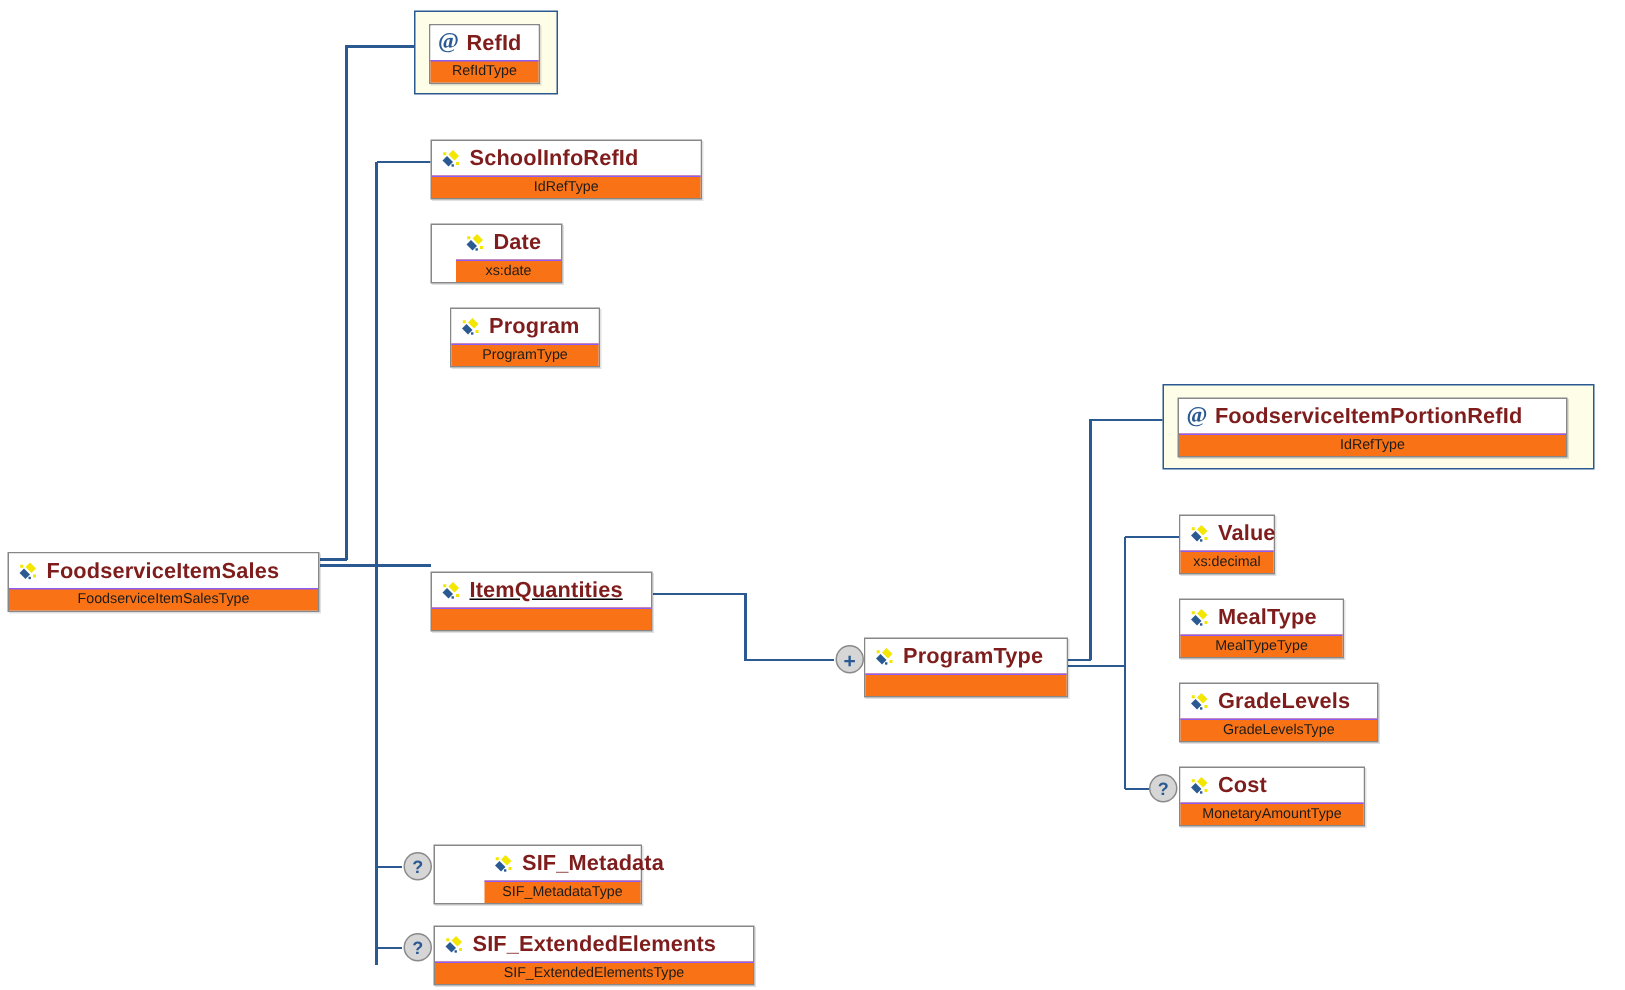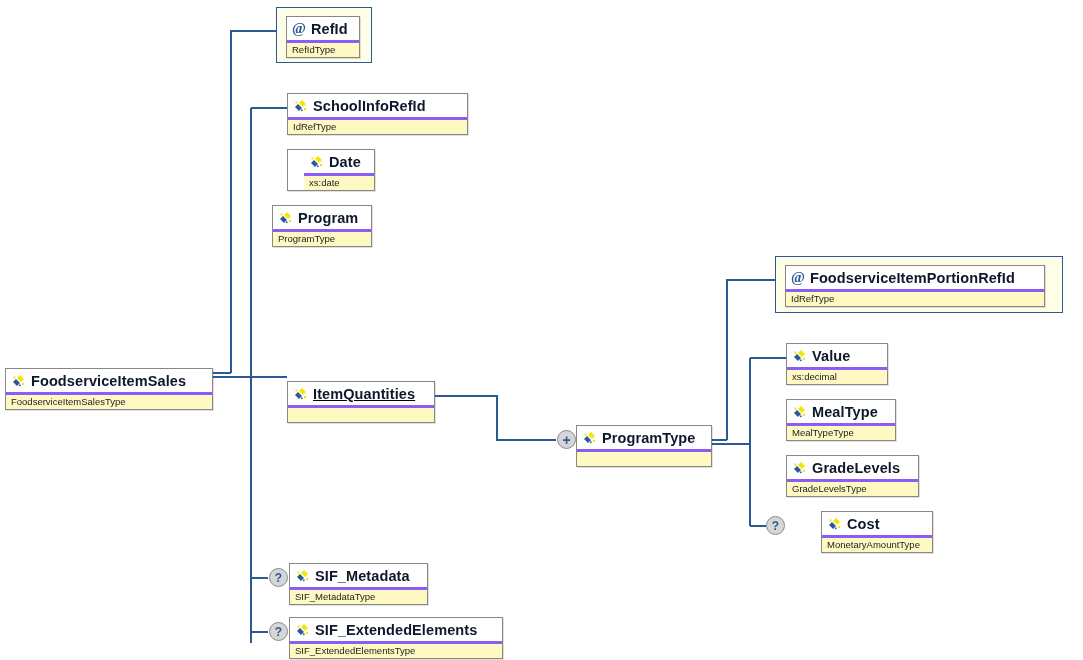--- a/index.html
+++ b/index.html
@@ -33,31 +33,32 @@
     display:flex;
     align-items:center;
     height:23px;
     padding:0 7px 0 5px;
     background:#ffffff;
     white-space:nowrap;
   }
   .node .name{
     font-size:14.5px;
     font-weight:bold;
-    color:#0f172a;
+    color:#7f1d1d;
     letter-spacing:.1px;
   }
   .node .typebar{
     height:14px;
-    background:#fef9c3;
-    border-top:3px solid #8b5cf6;
+    background:#f97316;
+    border-top:1px solid #8b5cf6;
     display:flex;
     align-items:center;
     padding:0 5px;
     white-space:nowrap;
+    justify-content:center;
   }
   .node .typetext{
     font-size:9.5px;
     color:#1c1c1c;
     line-height:1;
   }
   
   .attr-wrap{
     position:absolute;
     box-sizing:border-box;
@@ -185,21 +186,21 @@
           </g>
         </svg>
       </span>
       <span class="name">Date</span>
     </div>
     <div class="typebar">
       <span class="typetext">xs:date</span>
     </div>
   </div>
 
-  <div class="node" style="left:272px;top:205px;width:100px;">
+  <div class="node" style="left:300px;top:205px;width:100px;">
     <div class="title">
       <span class="ico">
         <svg width="16" height="16" viewBox="0 0 16 16">
           <g stroke="none">
             <polygon points="2,9 5,6 9,10 6,13" fill="#2b5a93"></polygon>
             <polygon points="6,5 9,2 13,6 10,9" fill="#f3e600"></polygon>
             <rect x="2.5" y="3.5" width="2" height="2" fill="#f3e600"></rect>
             <rect x="11" y="10" width="2" height="2" fill="#f3e600"></rect>
             <rect x="8" y="11.5" width="1.6" height="1.6" fill="#2b5a93"></rect>
           </g>
@@ -280,21 +281,21 @@
       <div class="title">
         <span class="at-ico">@</span>
         <span class="name">FoodserviceItemPortionRefId</span>
       </div>
       <div class="typebar">
         <span class="typetext">IdRefType</span>
       </div>
     </div>
   </div>
 
-  <div class="node" style="left:786px;top:343px;width:102px;">
+  <div class="node" style="left:786px;top:343px;width:64px;">
     <div class="title">
       <span class="ico">
         <svg width="16" height="16" viewBox="0 0 16 16">
           <g stroke="none">
             <polygon points="2,9 5,6 9,10 6,13" fill="#2b5a93"></polygon>
             <polygon points="6,5 9,2 13,6 10,9" fill="#f3e600"></polygon>
             <rect x="2.5" y="3.5" width="2" height="2" fill="#f3e600"></rect>
             <rect x="11" y="10" width="2" height="2" fill="#f3e600"></rect>
             <rect x="8" y="11.5" width="1.6" height="1.6" fill="#2b5a93"></rect>
           </g>
@@ -343,21 +344,21 @@
       <span class="name">GradeLevels</span>
     </div>
     <div class="typebar">
       <span class="typetext">GradeLevelsType</span>
     </div>
   </div>
 
   <div class="badge q" style="left:766px;top:516px;">
     <span>?</span>
   </div>
-  <div class="node" style="left:786px;top:511px;width:112px;margin-left:35px;">
+  <div class="node" style="left:786px;top:511px;width:124px;">
     <div class="title">
       <span class="ico">
         <svg width="16" height="16" viewBox="0 0 16 16">
           <g stroke="none">
             <polygon points="2,9 5,6 9,10 6,13" fill="#2b5a93"></polygon>
             <polygon points="6,5 9,2 13,6 10,9" fill="#f3e600"></polygon>
             <rect x="2.5" y="3.5" width="2" height="2" fill="#f3e600"></rect>
             <rect x="11" y="10" width="2" height="2" fill="#f3e600"></rect>
             <rect x="8" y="11.5" width="1.6" height="1.6" fill="#2b5a93"></rect>
           </g>
@@ -366,21 +367,21 @@
       <span class="name">Cost</span>
     </div>
     <div class="typebar">
       <span class="typetext">MonetaryAmountType</span>
     </div>
   </div>
 
   <div class="badge q" style="left:269px;top:568px;">
     <span>?</span>
   </div>
-  <div class="node" style="left:289px;top:563px;width:139px;">
+  <div class="node" style="left:289px;top:563px;width:139px;padding-left:33px;">
     <div class="title">
       <span class="ico">
         <svg width="16" height="16" viewBox="0 0 16 16">
           <g stroke="none">
             <polygon points="2,9 5,6 9,10 6,13" fill="#2b5a93"></polygon>
             <polygon points="6,5 9,2 13,6 10,9" fill="#f3e600"></polygon>
             <rect x="2.5" y="3.5" width="2" height="2" fill="#f3e600"></rect>
             <rect x="11" y="10" width="2" height="2" fill="#f3e600"></rect>
             <rect x="8" y="11.5" width="1.6" height="1.6" fill="#2b5a93"></rect>
           </g>

